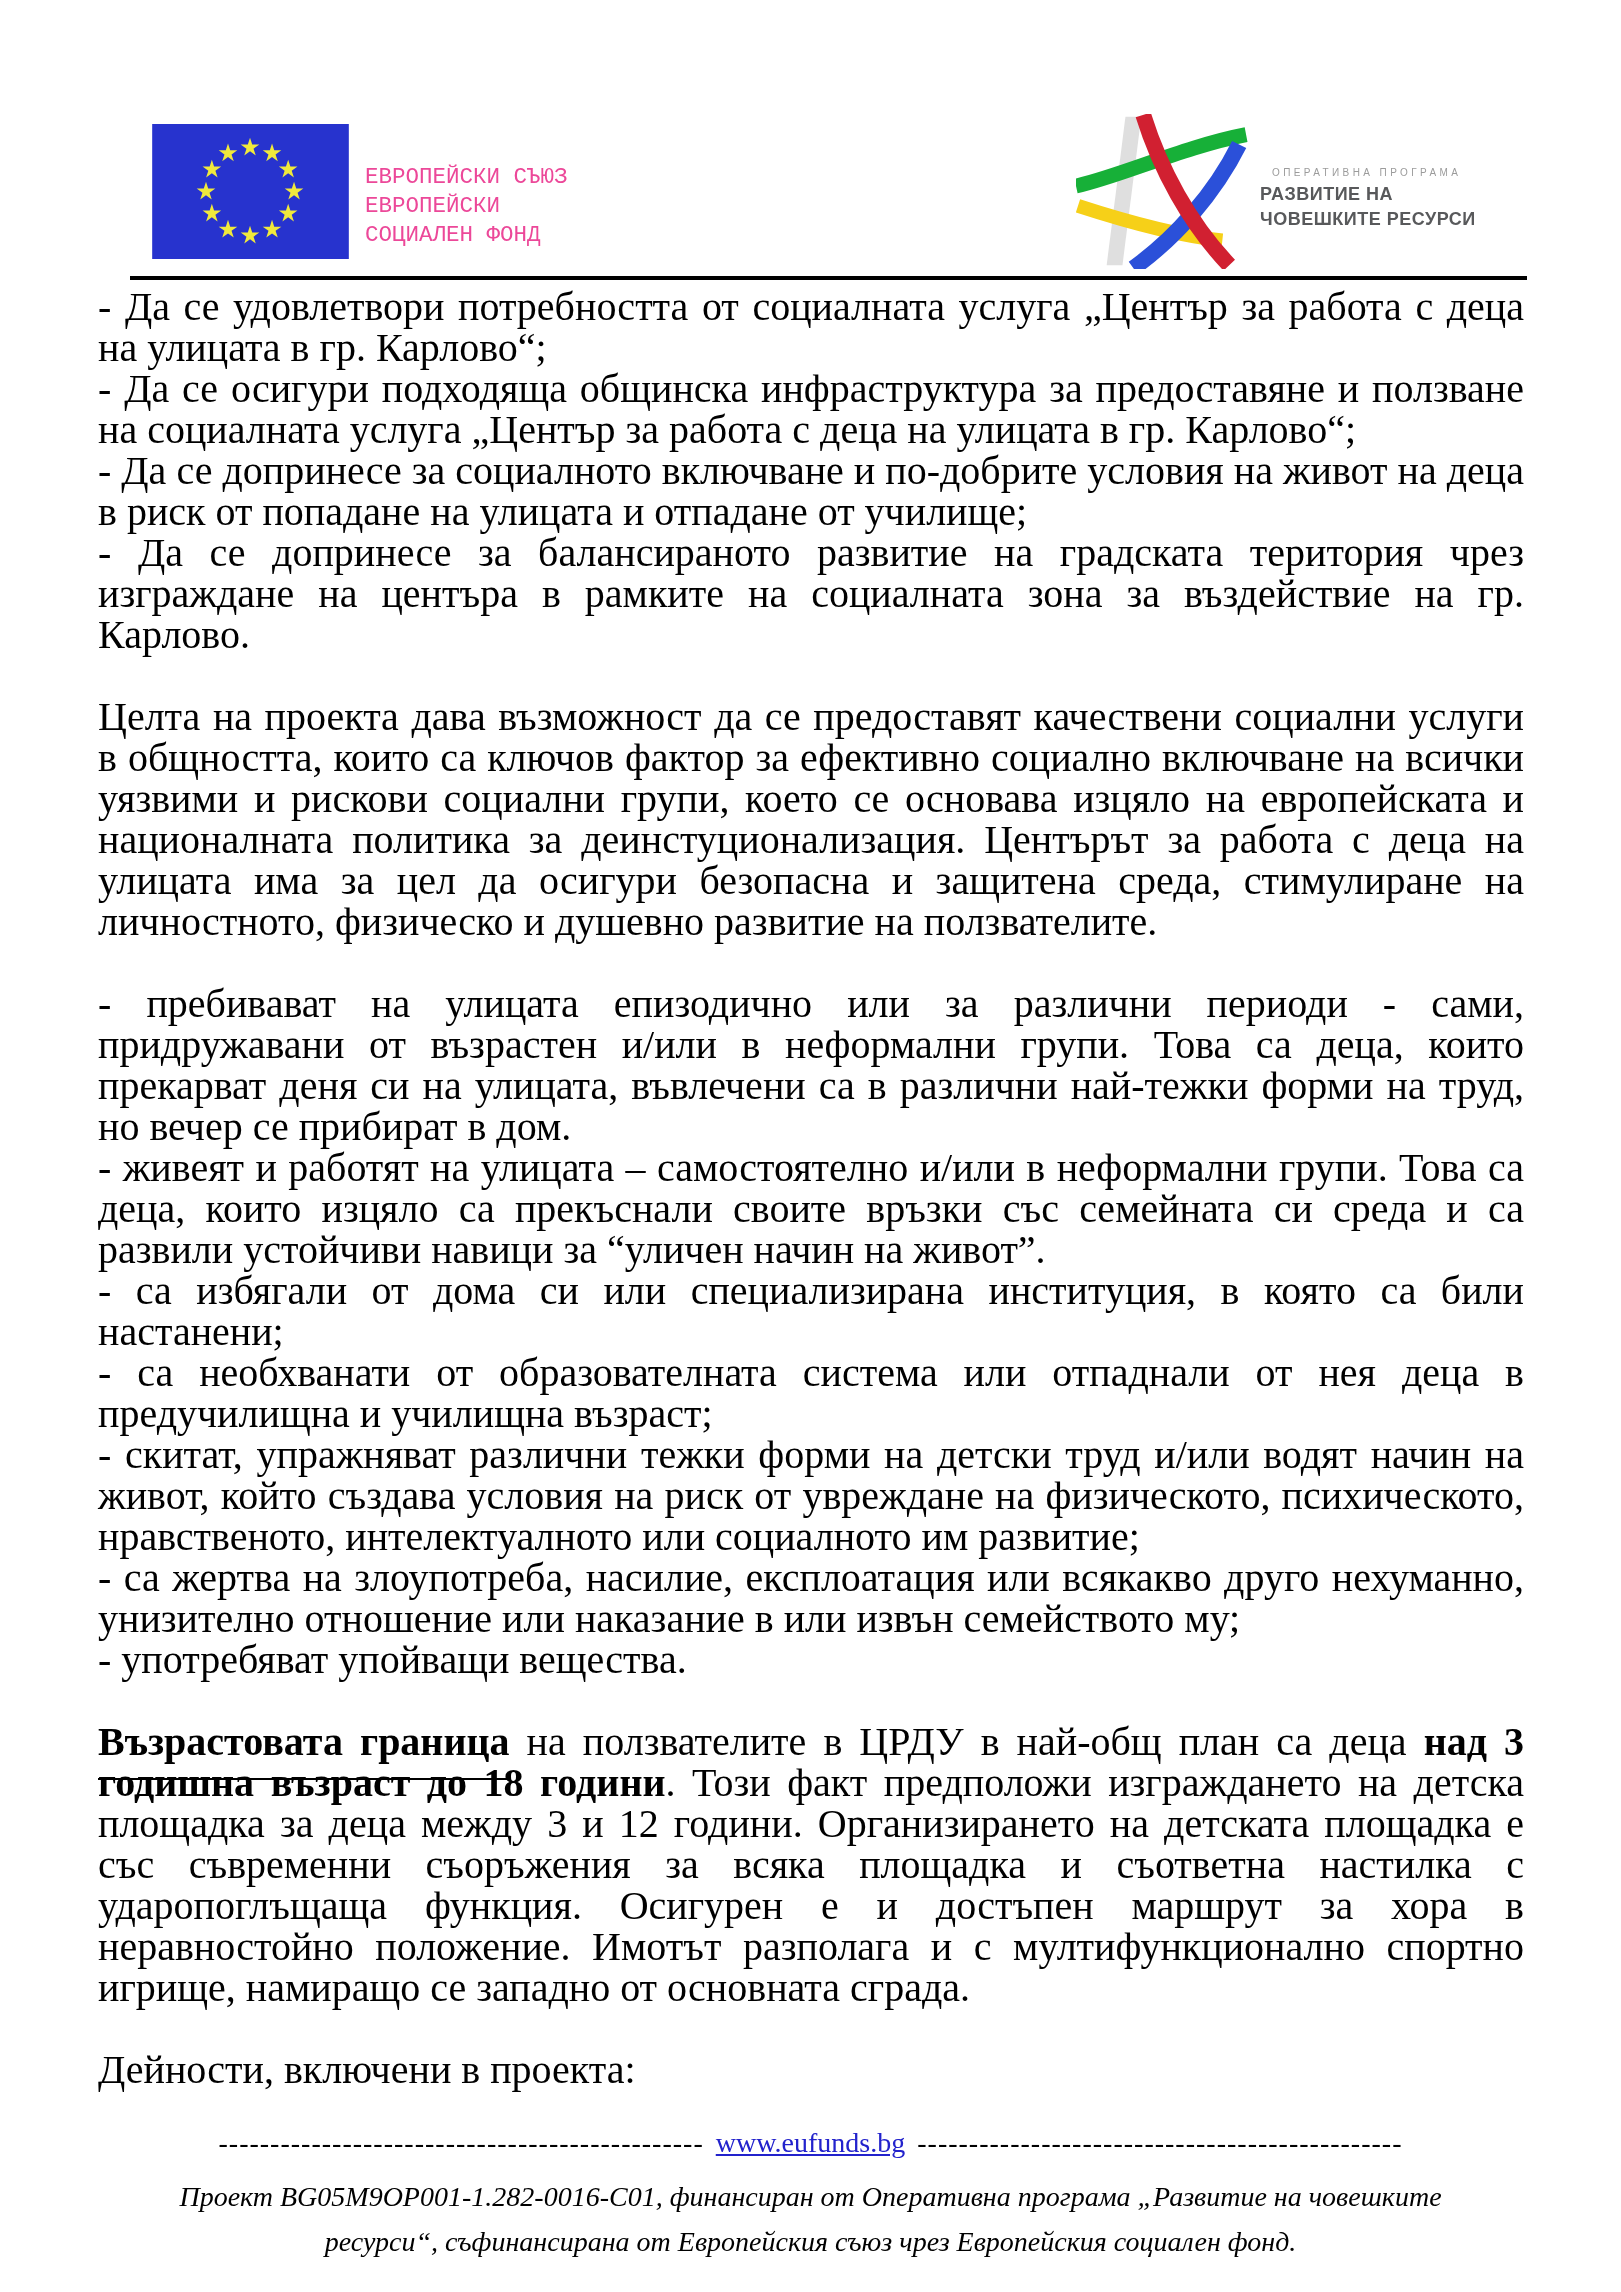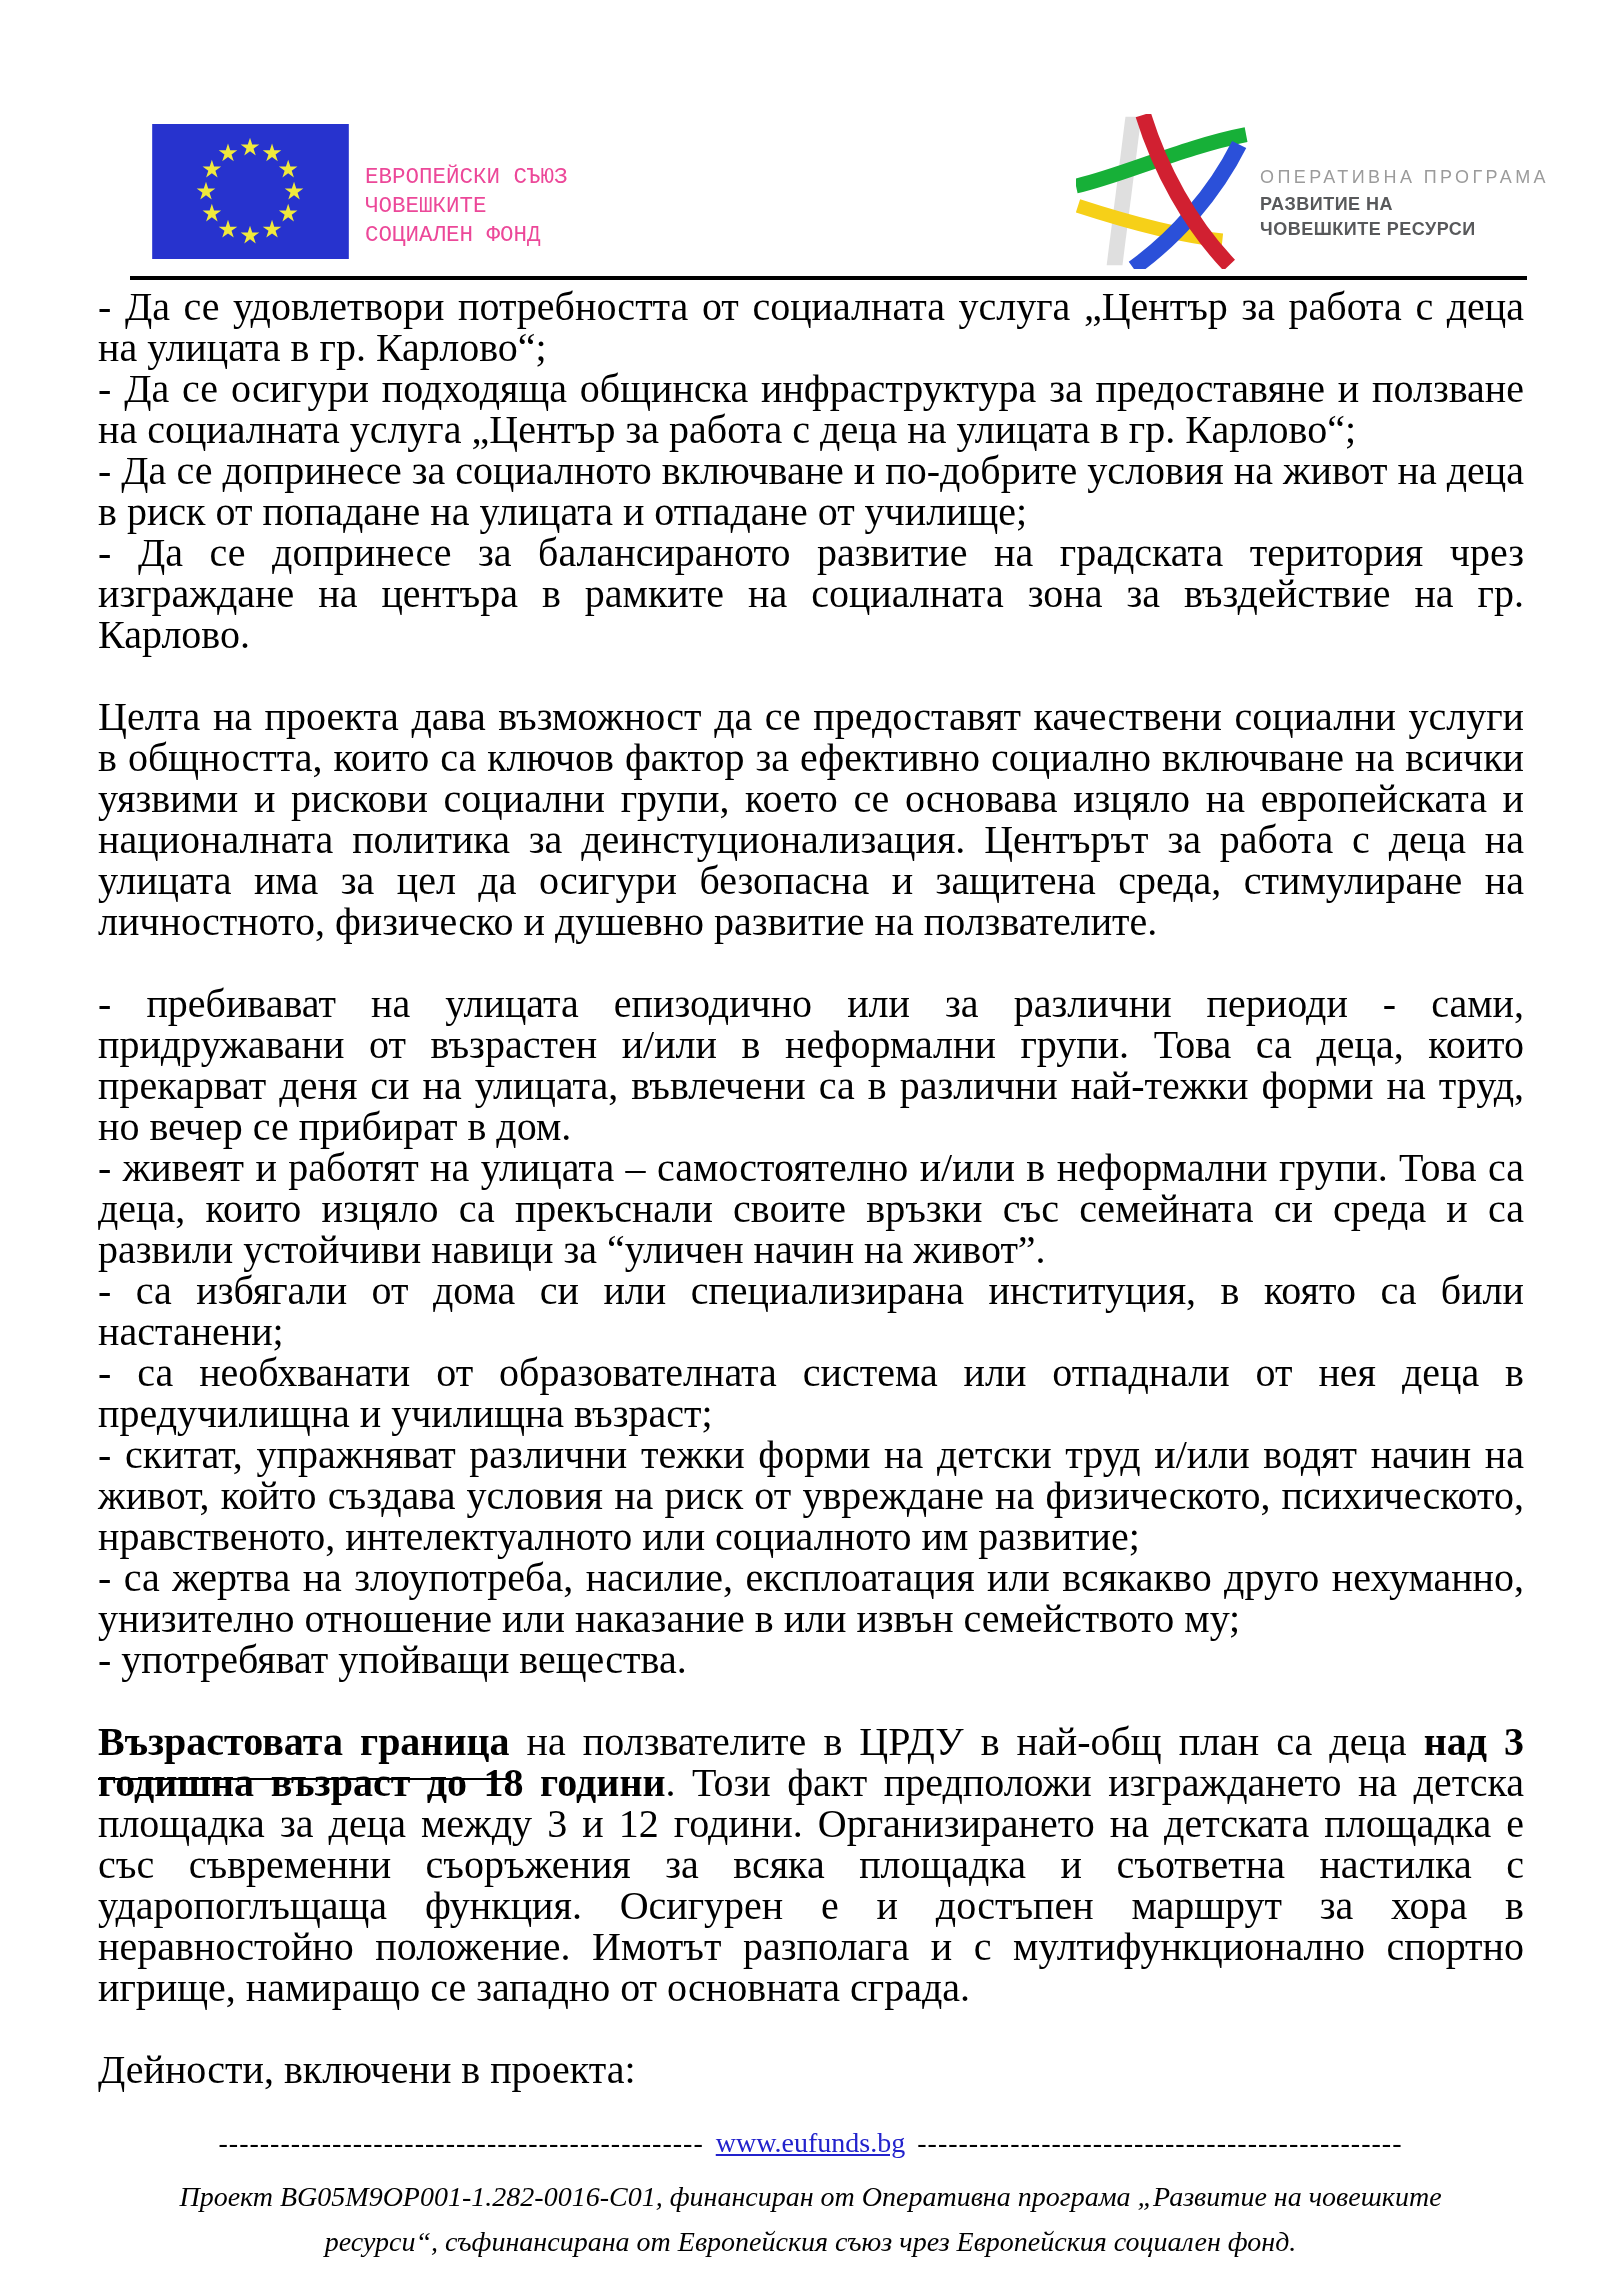--- a/index.html
+++ b/index.html
@@ -18,21 +18,21 @@
     font-family:Liberation Mono, monospace;
     font-size:22.5px;line-height:29px;color:#ec4899;
     white-space:nowrap;
   }
   .op-ribbons{position:absolute;left:1076px;top:114px;width:178px;height:155px;}
   .op-text{
     position:absolute;left:1260px;top:167px;
     font-family:"Liberation Sans", sans-serif;
     white-space:nowrap;
   }
-  .op-small{font-size:18px;letter-spacing:3.4px;color:#9B9B9B;margin-bottom:3.9px;}
+  .op-small{font-size:10px;letter-spacing:3.4px;color:#9B9B9B;margin-bottom:3.9px;margin-left:12px;}
   .op-big{font-size:18px;line-height:25.5px;font-weight:bold;color:#58595B;letter-spacing:0.5px;}
   .rule{position:absolute;left:130px;top:276px;width:1397px;height:3.9px;background:#000;}
   
   .body-text{
     position:absolute;left:98px;top:286px;width:1426px;
     font-size:40px;line-height:41px;text-align:justify;
   }
   .body-text p{margin:0;padding:0;}
   .gap{height:41px;}
   .b{font-weight:bold;}
@@ -75,21 +75,21 @@
         <use href="#st" x="77.5" y="108"></use>
         <use href="#st" x="61" y="91.5"></use>
         <use href="#st" x="55" y="69"></use>
         <use href="#st" x="61" y="46.5"></use>
         <use href="#st" x="77.5" y="30"></use>
       </g>
     </svg>
 
     <div class="eu-text">
       <div>ЕВРОПЕЙСКИ СЪЮЗ</div>
-      <div>ЧОВЕШКИТЕ</div>
+      <div>ЕВРОПЕЙСКИ</div>
       <div>СОЦИАЛЕН ФОНД</div>
     </div>
 
     <svg class="op-ribbons" viewBox="0 0 180 155" xmlns="http://www.w3.org/2000/svg" aria-hidden="true">
       <path d="M50,2 L66,2 L47,152 L31,152 Z" fill="#DFDFDF"></path>
       <path d="M2,92 C45,106 100,122 148,127" stroke="#F6D018" stroke-width="14" fill="none"></path>
       <path d="M0,72 C45,62 110,32 172,20" stroke="#17B038" stroke-width="15" fill="none"></path>
       <path d="M58,155 C100,125 140,80 165,30" stroke="#2B50D9" stroke-width="16" fill="none"></path>
       <path d="M68,0 C85,55 115,110 155,152" stroke="#D12031" stroke-width="16" fill="none"></path>
     </svg>

